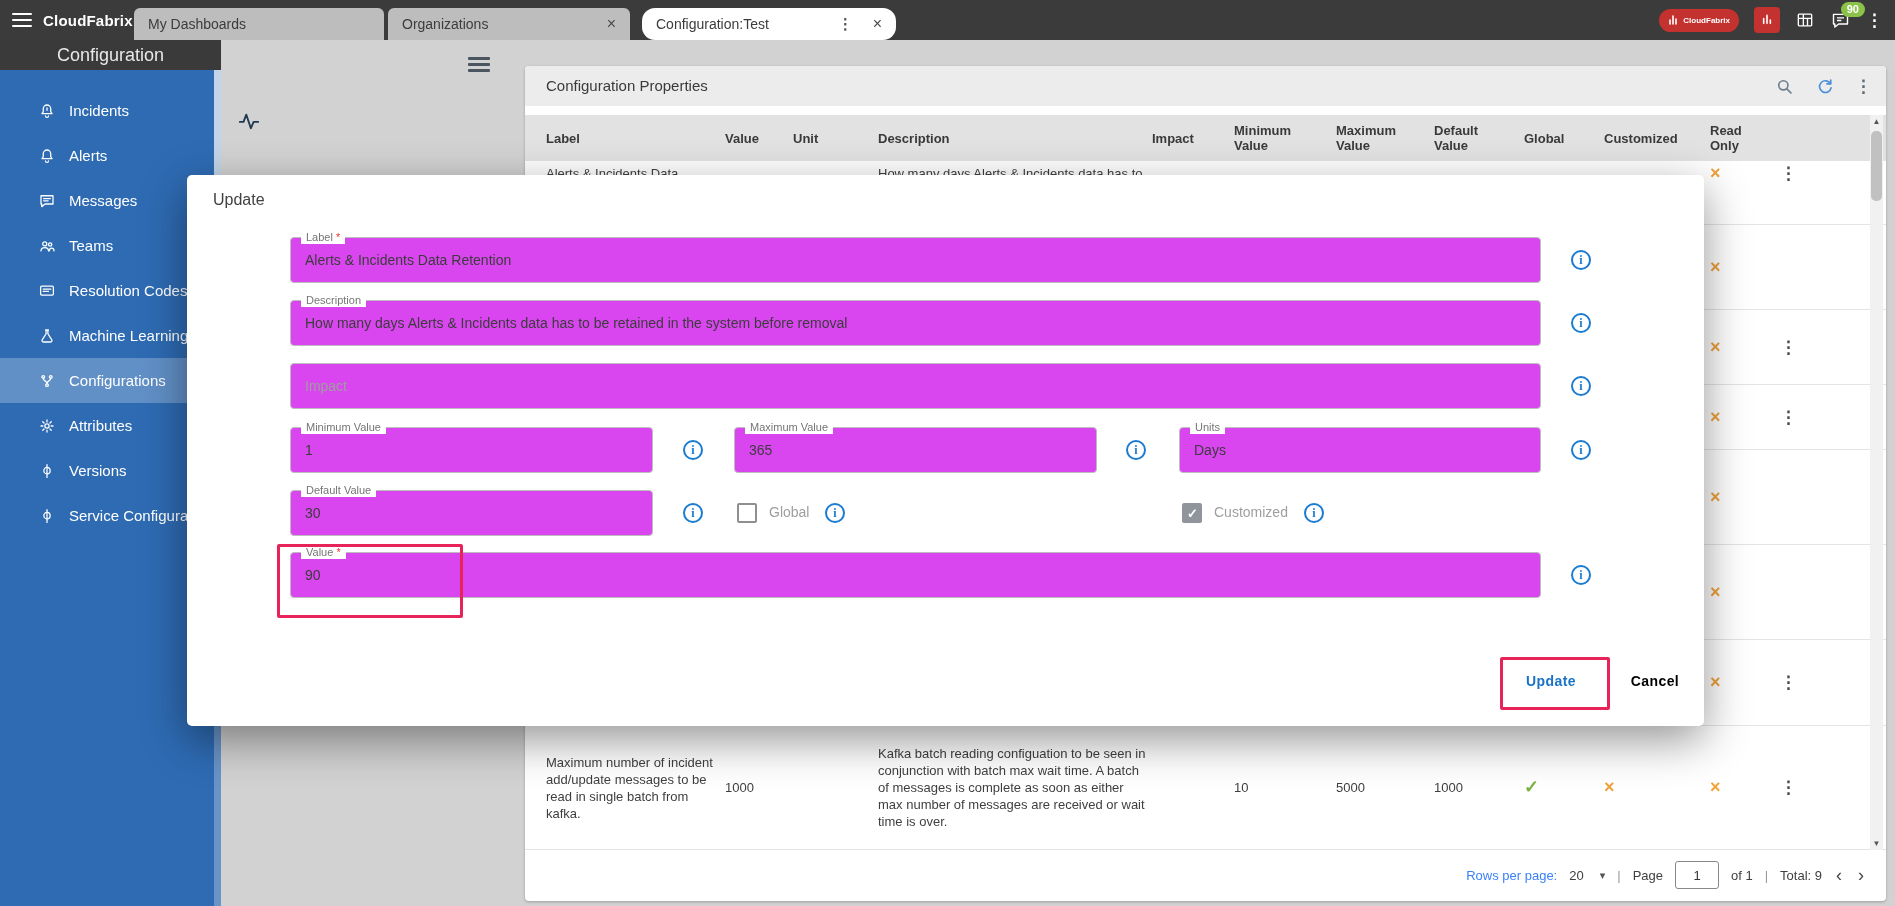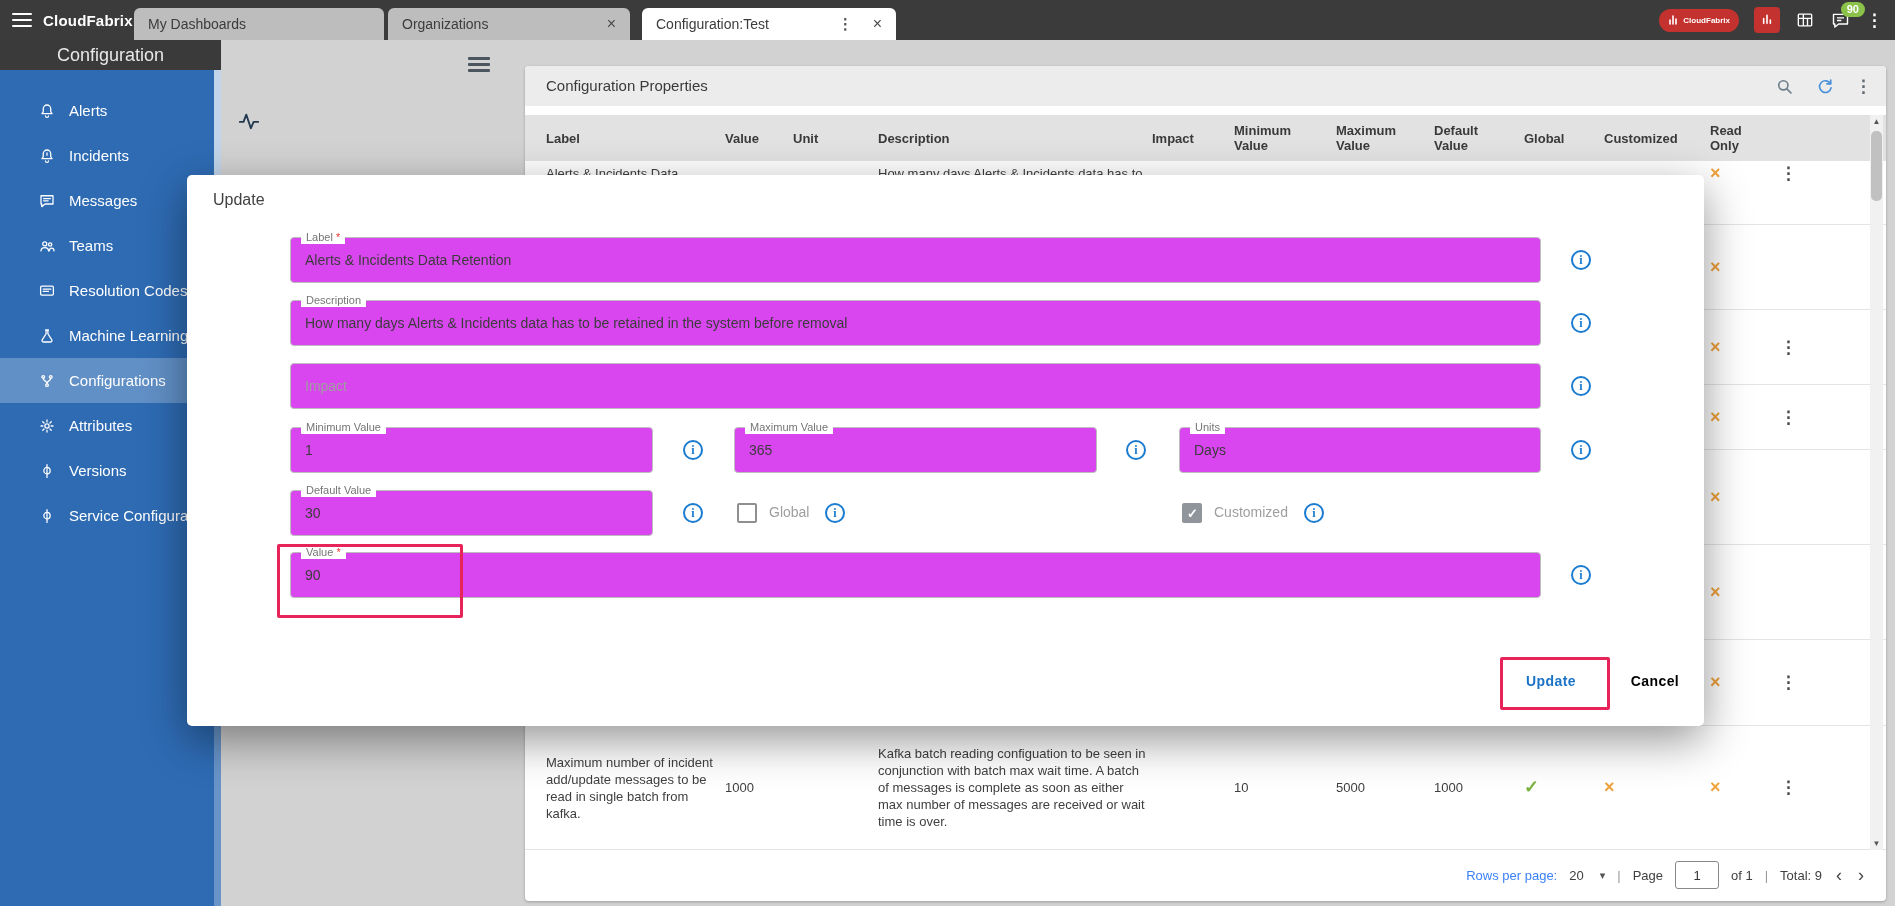--- a/index.html
+++ b/index.html
@@ -10,21 +10,21 @@
   .topbar{position:absolute;left:0;top:0;width:100%;height:40px;background:#3b3b3b;z-index:5;}
   .brand{position:absolute;left:12px;top:0;height:40px;display:flex;align-items:center;gap:11px;color:#fff;}
   .burger span{display:block;width:20px;height:2px;background:#fff;margin:4px 0;border-radius:1px;}
   .brand-name{font-size:15px;font-weight:bold;letter-spacing:.2px;}
   .tab{position:absolute;top:8px;height:32px;background:#bdbdbd;color:#3c3c3c;font-size:14px;
        display:flex;align-items:center;padding:0 14px;box-sizing:border-box;border-radius:6px 6px 0 0;cursor:pointer;}
   .tab .t-label{white-space:nowrap;overflow:hidden;}
   .tab .t-close{margin-left:auto;font-size:16px;color:#4a4a4a;padding-left:10px;cursor:pointer;}
   .tab .t-kebab{margin-left:auto;font-size:15px;color:#555;font-weight:bold;cursor:pointer;}
   .tab .t-kebab + .t-close{margin-left:10px;}
-  .tab.active{background:#fff;}
+  .tab.active{background:#fff;border-radius:13px;}
   .tb-right{position:absolute;right:12px;top:0;height:40px;display:flex;align-items:center;gap:15px;}
   .pill{background:#c3322e;border-radius:12px;height:23px;display:flex;align-items:center;gap:5px;
         padding:0 9px;color:#fff;font-size:8px;font-weight:bold;cursor:pointer;}
   .redsq{width:26px;height:26px;background:#c3322e;border-radius:4px;display:flex;align-items:center;justify-content:center;cursor:pointer;}
   .chat-wrap{position:relative;cursor:pointer;}
   .badge{position:absolute;right:-14px;top:-8px;background:#8bc34a;color:#fff;font-size:11px;font-weight:bold;
          border-radius:9px;padding:1px 6px;line-height:13px;}
   .tb-kebab{color:#fff;font-size:17px;font-weight:bold;cursor:pointer;}
   
   .sidebar{position:absolute;left:0;top:40px;width:221px;bottom:0;background:#2e6bb3;z-index:2;}
@@ -156,29 +156,29 @@
       </span>
       <span class="tb-kebab">⋮</span>
     </div>
   </div>
 
   <div class="sidebar">
     <div class="side-hd">Configuration</div>
     <div class="nav">
       <div class="nav-item">
         <svg width="18" height="18" viewBox="0 0 24 24" fill="none" stroke="#fff" stroke-width="1.7" stroke-linecap="round" stroke-linejoin="round">
+            <path d="M12 4a5 5 0 0 0-5 5v4l-1.7 2.5h13.4L17 13V9a5 5 0 0 0-5-5zM10 18.6a2 2 0 0 0 4 0M12 8v3"></path>
+          </svg>
+        <span>Incidents</span>
+      </div>
+      <div class="nav-item">
+        <svg width="18" height="18" viewBox="0 0 24 24" fill="none" stroke="#fff" stroke-width="1.7" stroke-linecap="round" stroke-linejoin="round">
             <path d="M12 4a5 5 0 0 0-5 5v4l-1.7 2.5h13.4L17 13V9a5 5 0 0 0-5-5zM10 18.6a2 2 0 0 0 4 0"></path>
           </svg>
         <span>Alerts</span>
-      </div>
-      <div class="nav-item">
-        <svg width="18" height="18" viewBox="0 0 24 24" fill="none" stroke="#fff" stroke-width="1.7" stroke-linecap="round" stroke-linejoin="round">
-            <path d="M12 4a5 5 0 0 0-5 5v4l-1.7 2.5h13.4L17 13V9a5 5 0 0 0-5-5zM10 18.6a2 2 0 0 0 4 0M12 8v3"></path>
-          </svg>
-        <span>Incidents</span>
       </div>
       <div class="nav-item">
         <svg width="18" height="18" viewBox="0 0 24 24" fill="none" stroke="#fff" stroke-width="1.7" stroke-linecap="round" stroke-linejoin="round">
             <path d="M4 5h16v11H9.5L5 19.5V16H4zM7.5 8.8h9M7.5 11.8h6"></path>
           </svg>
         <span>Messages</span>
       </div>
       <div class="nav-item">
         <svg width="18" height="18" viewBox="0 0 24 24" fill="none" stroke="#fff" stroke-width="1.7" stroke-linecap="round" stroke-linejoin="round">
             <circle cx="9" cy="9.2" r="2.7"></circle>

